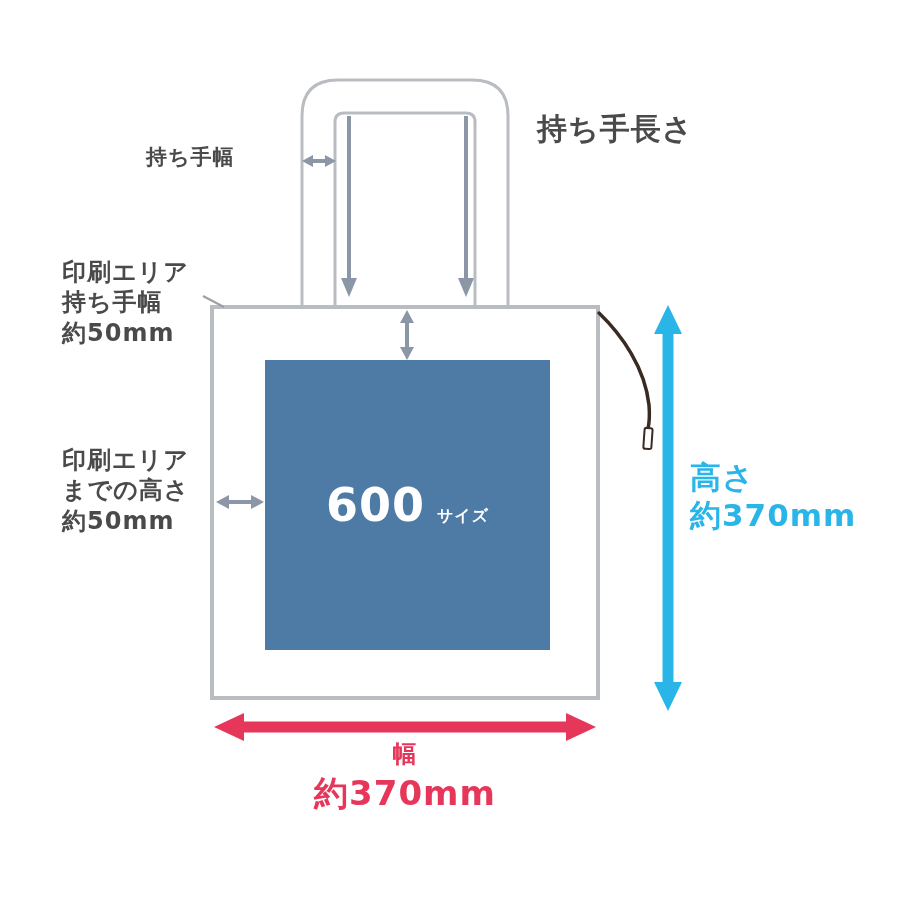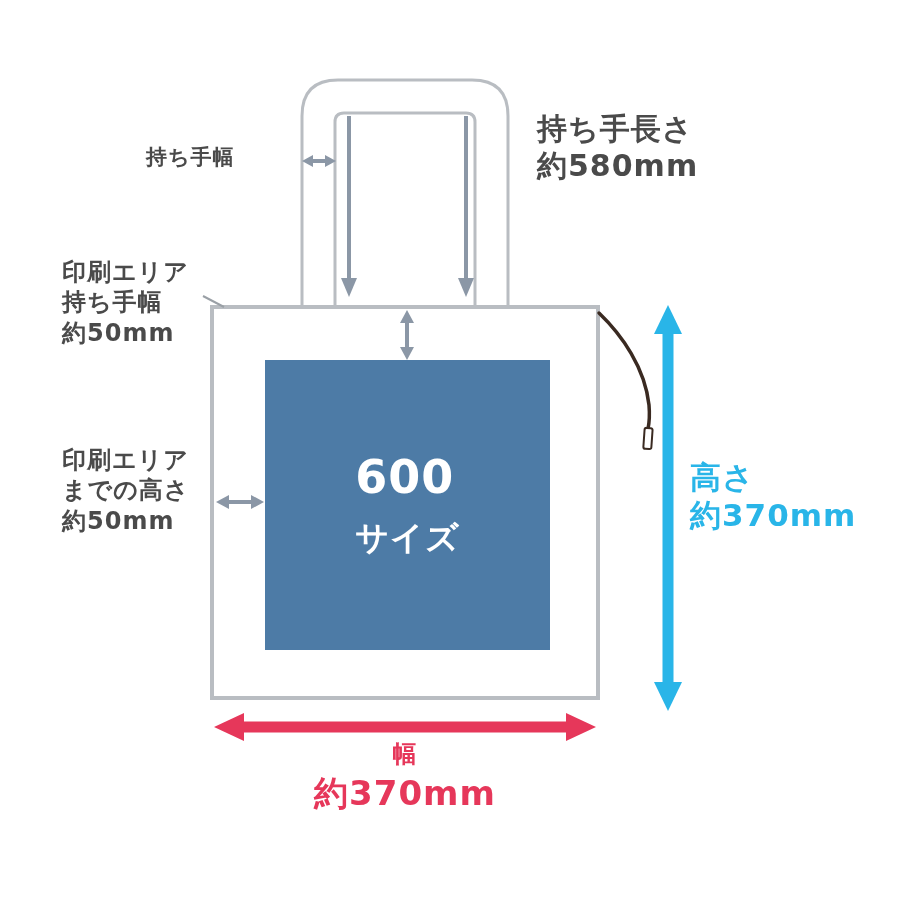--- a/index.html
+++ b/index.html
@@ -29,23 +29,23 @@
   .lbl-bag-height .ln2{font-size:31px;}
   .lbl-bag-width{left:285px;top:740px;width:240px;text-align:center;color:var(--accent-red,#e6375a);}
   .lbl-bag-width .ln1{font-size:24px;}
   .lbl-bag-width .ln2{font-size:34px;margin-top:2px;}
 
   .print-area{
     position:absolute;left:265px;top:360px;width:285px;height:290px;
     background:var(--print-blue,#4d7ba6);
     display:flex;align-items:center;justify-content:center;
   }
-  .print-area .inner{display:flex;align-items:baseline;gap:12px;color:#ffffff;font-weight:800;flex-direction:column;}
+  .print-area .inner{display:flex;align-items:baseline;gap:12px;color:#ffffff;font-weight:800;}
   .print-area .num{font-size:46px;letter-spacing:1px;}
-  .print-area .unit{font-size:33px;letter-spacing:1px;}
+  .print-area .unit{font-size:16px;letter-spacing:1px;}
 </style>
 </head>
 <body>
 
 <div class="stage">
 
   <svg class="layer" width="900" height="900" viewBox="0 0 900 900">
 
     <path d="M302,309 L302,116 Q302,80 338,80 L472,80 Q508,80 508,116 L508,309
              L475,309 L475,122 Q475,113 466,113 L344,113 Q335,113 335,122 L335,309 Z" fill="#ffffff" stroke="var(--outline-gray,#b9bdc2)" stroke-width="3"></path>
@@ -103,21 +103,20 @@
       <span class="unit">サイズ</span>
     </div>
   </div>
 
   <div class="label lbl-handle-width">
     <span class="ln">持ち手幅</span>
   </div>
 
   <div class="label lbl-handle-length">
     <span class="ln">持ち手長さ</span>
-    <span class="ln">約580mm</span>
   </div>
 
   <div class="label lbl-print-top">
     <span class="ln">印刷エリア</span>
     <span class="ln">持ち手幅</span>
     <span class="ln">約50mm</span>
   </div>
 
   <div class="label lbl-print-side">
     <span class="ln">印刷エリア</span>

